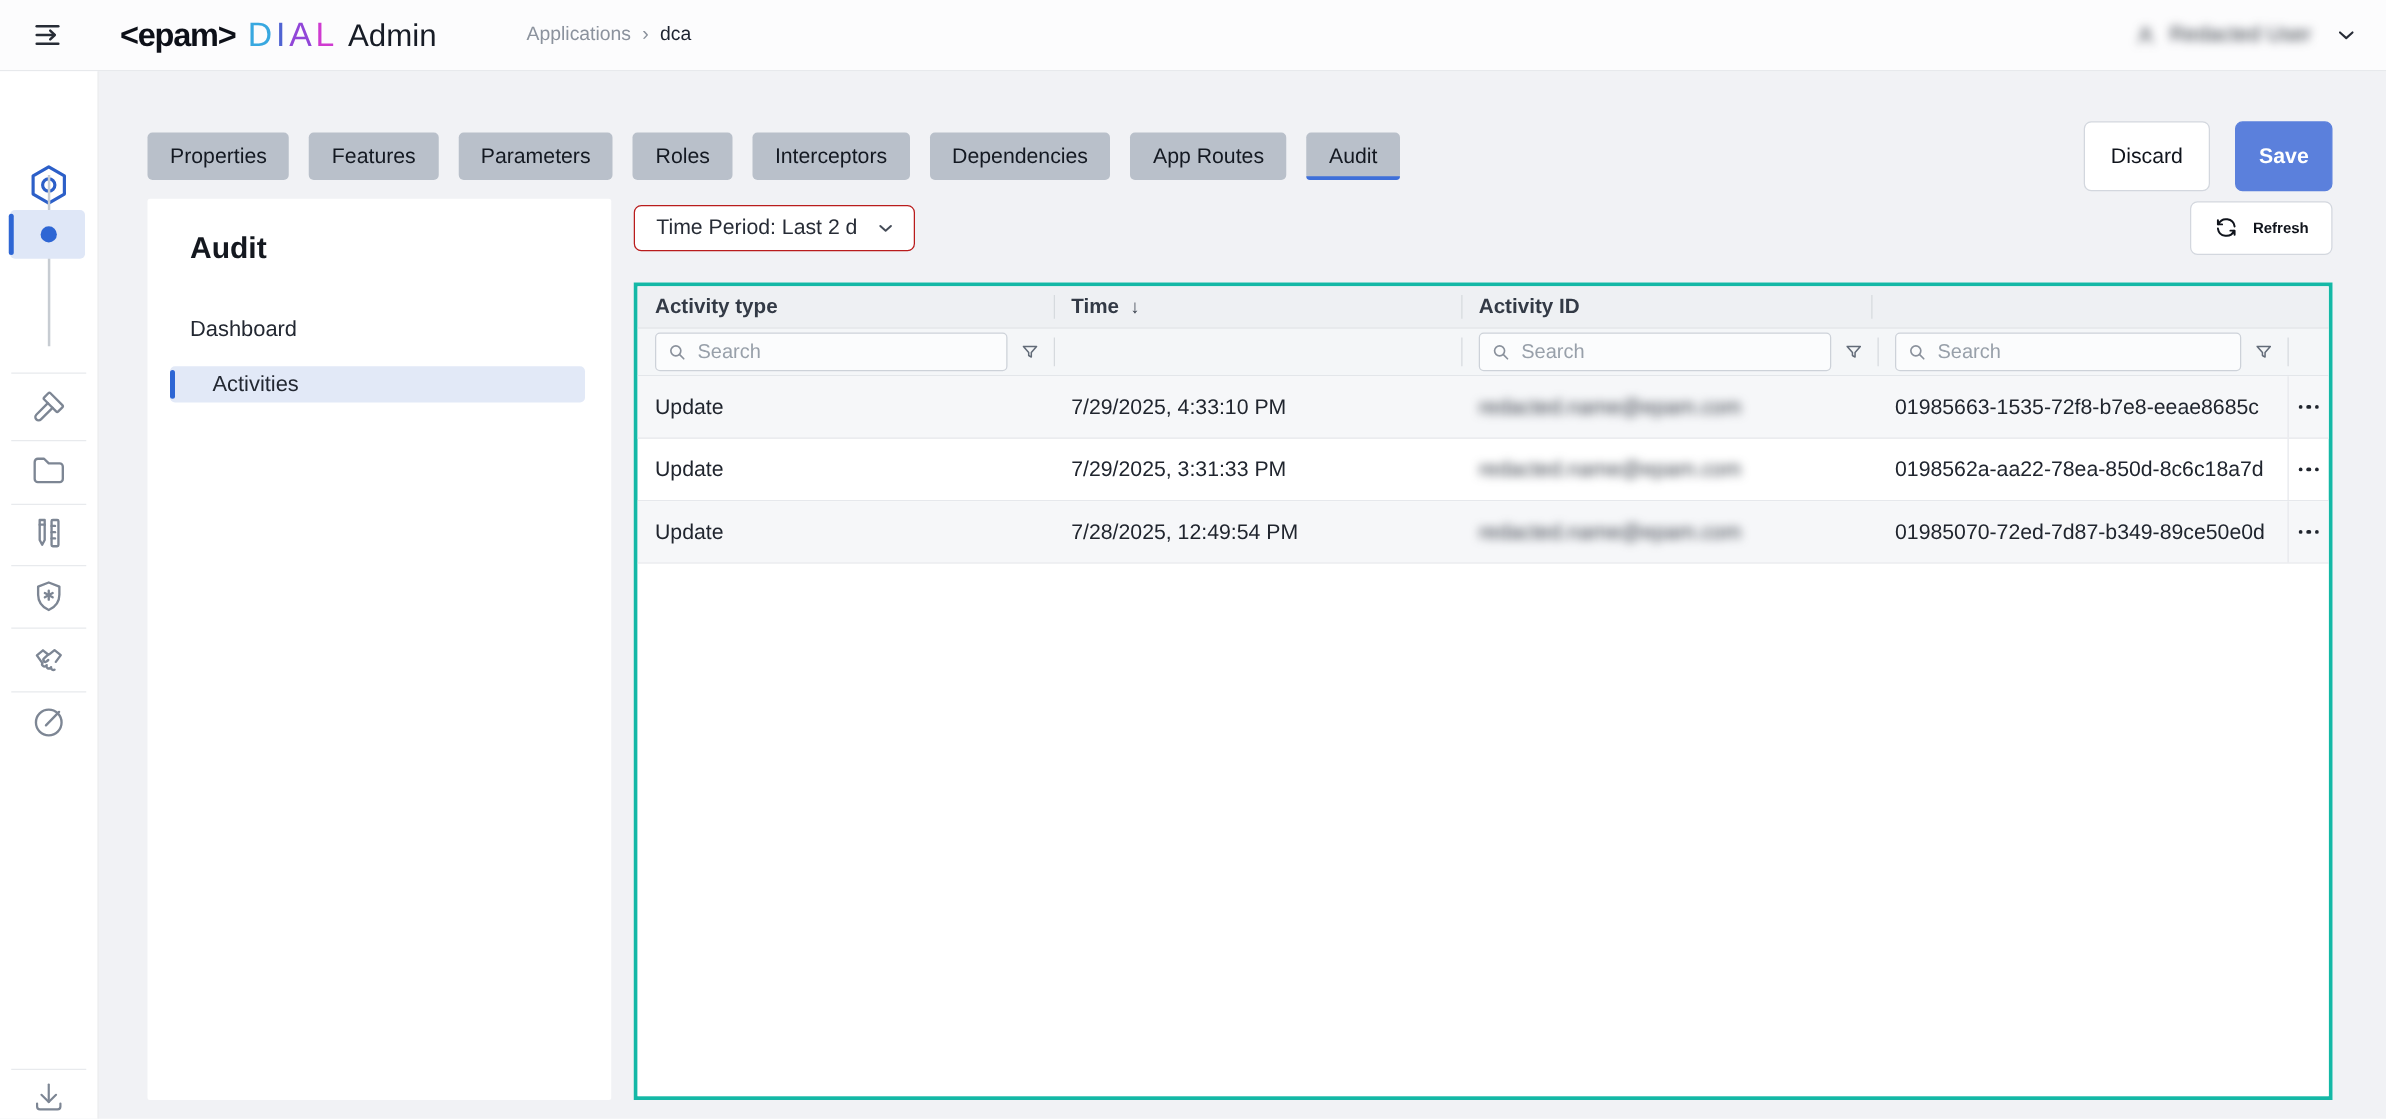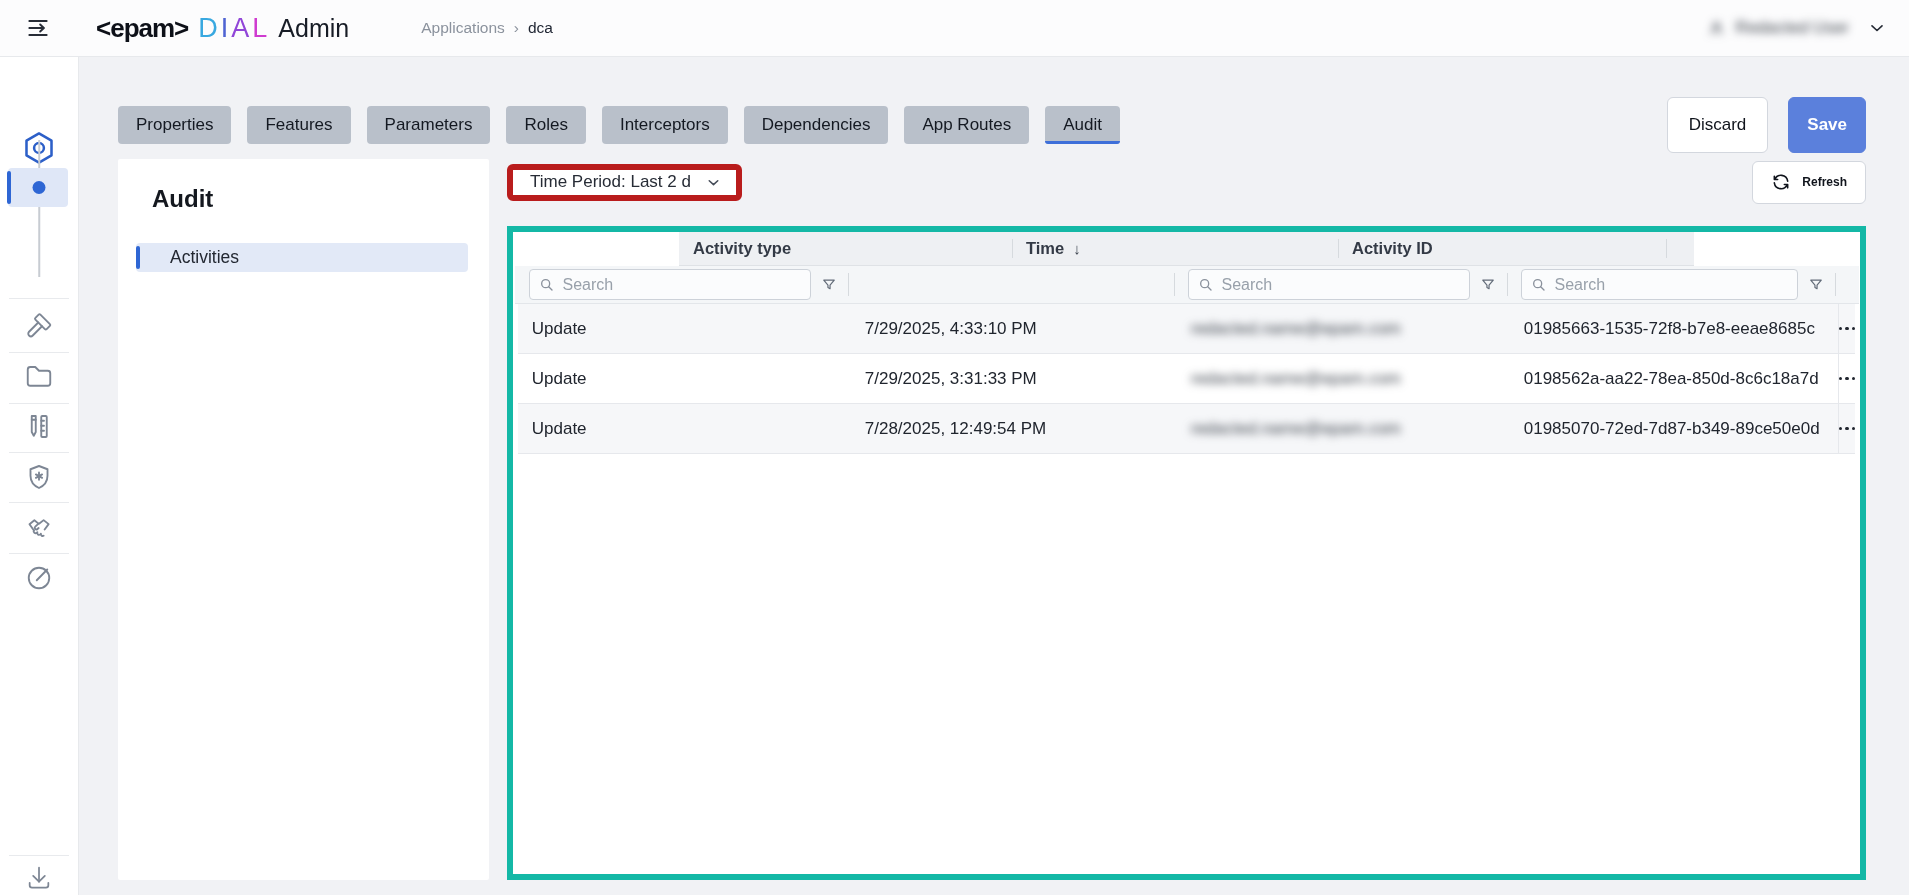--- a/index.html
+++ b/index.html
@@ -50,25 +50,25 @@
   .audit-card { flex:0 0 371px; background:#fff; border-radius:2px; padding:26px 21px 0 18px; }
   .audit-title { font-size:24px; font-weight:700; color:#14181f; margin-left:16px; }
   .audit-nav { margin-top:30px; display:flex; flex-direction:column; gap:10px; }
   .nav-item { height:40px; display:flex; align-items:center; padding-left:16px; font-size:17.5px; color:#23283 2; border-radius:4px; cursor:pointer; position:relative; color:#232832; }
   .nav-item.active { background:#e2e9f7; padding-left:34px; height:29px; }
   .nav-item.active::before { content:''; position:absolute; left:0; top:3px; bottom:3px; width:4px; border-radius:4px; background:#2e66d4; }
 
   
   .right { flex:1; display:flex; flex-direction:column; min-width:0; }
   .toolbar { display:flex; align-items:center; height:46px; flex:0 0 46px; }
-  .time-pill { height:37px; background:#fff; border:6px solid #b91c1c; border-radius:6px; padding:0 14px 0 17px; display:flex; align-items:center; gap:14px; font-size:17px; color:#272c36; cursor:pointer; }
+  .time-pill { height:37px; background:#fff; border:1px solid #b91c1c; border-radius:6px; padding:0 14px 0 17px; display:flex; align-items:center; gap:14px; font-size:17px; color:#272c36; cursor:pointer; }
   .refresh-btn { margin-left:auto; height:43px; background:#fff; border:1px solid #d3d7de; border-radius:6px; display:flex; align-items:center; gap:11px; padding:0 18px; font-size:12px; font-weight:600; color:#10141c; cursor:pointer; }
 
   
-  .table-card { margin-top:21px; background:#fff; border:6px solid #14b8a6; flex:1; display:flex; flex-direction:column; overflow:hidden;align-items:center; }
+  .table-card { margin-top:21px; background:#fff; border:3px solid #14b8a6; flex:1; display:flex; flex-direction:column; overflow:hidden; }
   .c1 { width:333px; } .c2 { width:326px; } .c3 { width:333px; } .c4 { width:328px; } .c5 { flex:1; }
   .thead { display:flex; height:34px; flex:0 0 34px; background:#eef0f3; border-bottom:1px solid #dfe2e6; }
   .th { display:flex; align-items:center; padding:0 14px; font-size:16.5px; font-weight:600; color:#333a46; position:relative; }
   .th + .th::before, .fcell + .fcell::before { content:''; position:absolute; left:0; top:7px; bottom:7px; width:1px; background:#d6dade; }
   .sort-arrow { margin-left:9px; font-size:15px; color:#3c434f; font-weight:400; }
   .tfilter { display:flex; height:38px; flex:0 0 38px; background:#f4f6f8; border-bottom:1px solid #e3e6ea; }
   .fcell { display:flex; align-items:center; padding:0 10px 0 14px; gap:9px; position:relative; }
   .search-box { flex:1; height:31px; border:1px solid #cdd2d9; border-radius:4px; background:#fbfcfd; display:flex; align-items:center; padding:0 9px; gap:8px; min-width:0; }
   .search-box input { border:none; background:transparent; outline:none; font-size:16px; color:#2a2f3a; width:100%; font-family:"Liberation Sans", sans-serif; }
   .search-box input::placeholder { color:#98a0aa; }
@@ -232,20 +232,21 @@
         <div class="tab active">Audit</div>
         <button class="btn btn-discard">Discard</button>
         <button class="btn btn-save">Save</button>
       </div>
 
       <div class="content-body">
 
         <aside class="audit-card">
           <div class="audit-title">Audit</div>
           <div class="audit-nav">
+            <div class="nav-item">Dashboard</div>
             <div class="nav-item active">Activities</div>
           </div>
         </aside>
 
         <section class="right">
 
           <div class="toolbar">
             <div class="time-pill">
               <span>Time Period: Last 2 d</span>
               <span>

